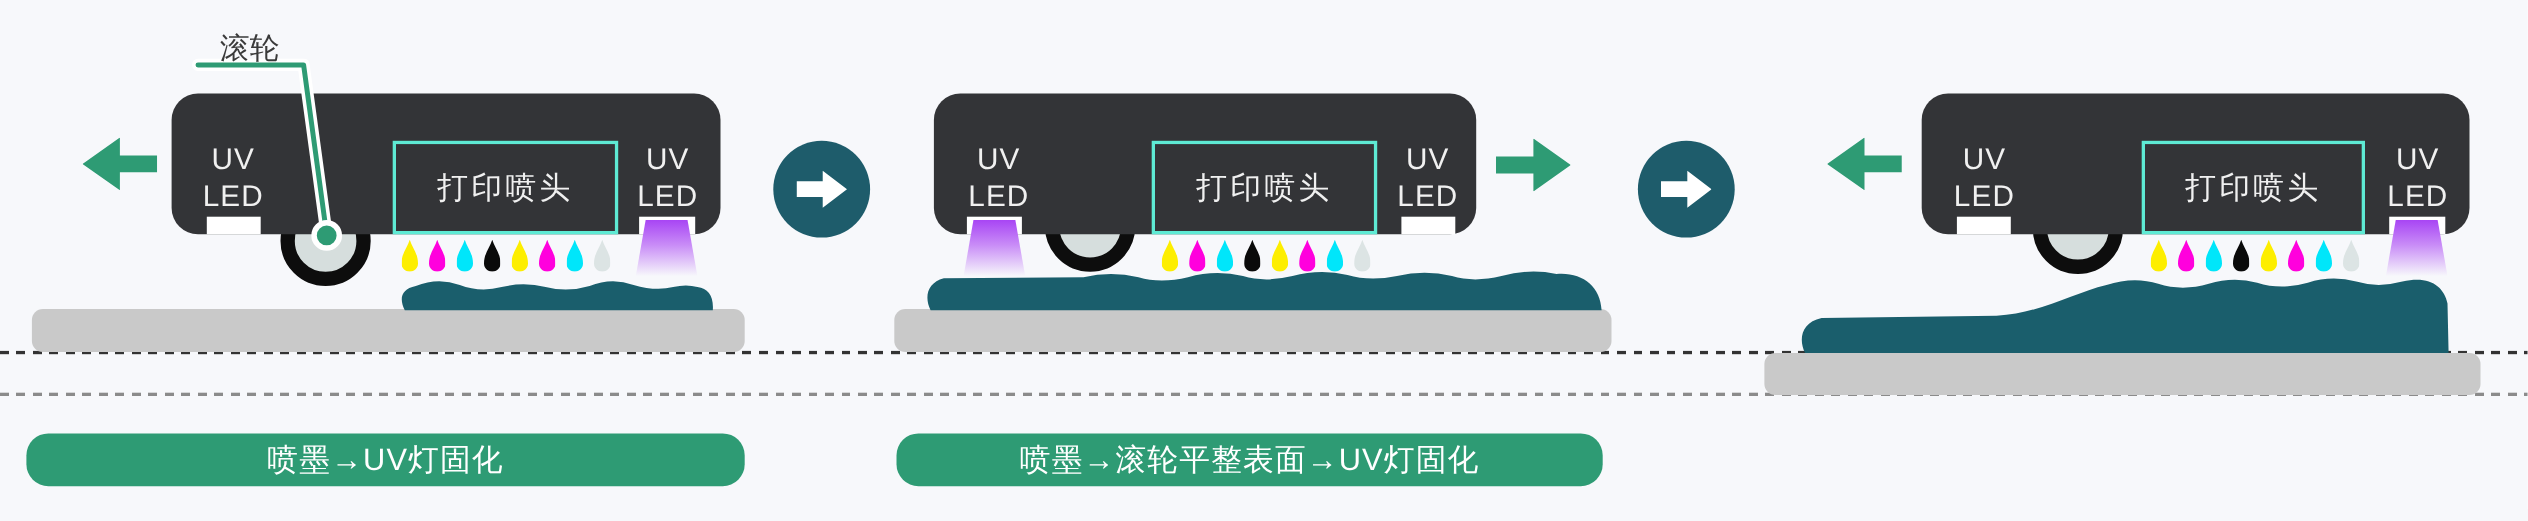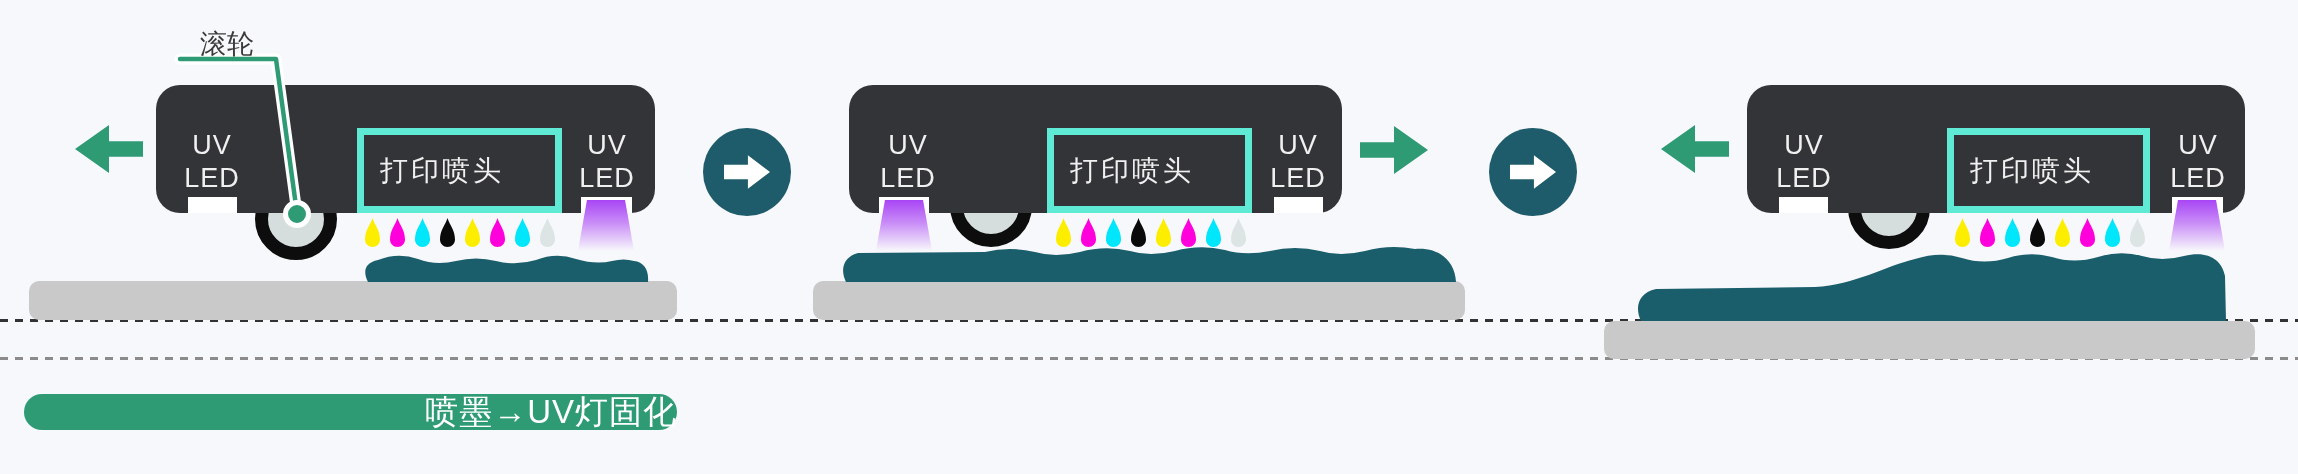--- a/index.html
+++ b/index.html
@@ -19,40 +19,40 @@
   .platform{position:absolute; background:var(--platform,#c9c9c9); border-radius:10px; z-index:1;}
 
   
   .roller{position:absolute; width:56px; height:56px; border:13px solid #0d0d0d; border-radius:50%;
           background:#d6dedd; z-index:1;}
 
   
   .head{position:absolute; top:85px; height:128px; background:var(--head,#333437); border-radius:24px; z-index:2;}
   .uv{position:absolute; top:44px; width:80px; text-align:center; color:#f0f0f0;
       font-size:27px; line-height:33px; letter-spacing:1px; font-weight:400; white-space:pre-line;}
-  .nozzle{position:absolute; top:43px; bottom:0; border:7px solid #5eead4; box-sizing:border-box;
-      display:flex; align-items:center; justify-content:flex-start; color:#f0f0f0; font-size:28px; letter-spacing:3px;padding-left:16px;}
+  .nozzle{position:absolute; top:43px; bottom:0; border:3px solid #5eead4; box-sizing:border-box;
+      display:flex; align-items:center; justify-content:center; color:#f0f0f0; font-size:28px; letter-spacing:3px;}
   .notch{position:absolute; top:112px; height:16px; background:#ffffff;}
 
   
   .beam{position:absolute; top:200px; width:56px; height:51px; z-index:4;
       clip-path:polygon(16% 0,84% 0,100% 100%,0 100%);
       background:linear-gradient(180deg,var(--beam-top,#a845f4) 0%,#c98df7 45%,rgba(255,255,255,0) 100%);}
 
   
   .drop-row{position:absolute; top:218px; display:flex; gap:10px; z-index:4;}
   .droplet{width:15px; height:29px;
       clip-path:path('M7.5 0 C9.5 7 15 12 15 21.5 C15 25.64 11.64 29 7.5 29 C3.36 29 0 25.64 0 21.5 C0 12 5.5 7 7.5 0 Z');}
 
   
   .overlay{position:absolute; left:0; top:0; z-index:3;}
 
   
-  .pill{position:absolute; top:394px; height:36px; border-radius:20px; background:var(--green,#2e9b74);
-      color:#fff; display:flex; align-items:center; justify-content:flex-end; font-size:33px; z-index:4; letter-spacing:1px;}
+  .pill{position:absolute; top:394px; height:48px; border-radius:20px; background:var(--green,#2e9b74);
+      color:#fff; display:flex; align-items:center; justify-content:center; font-size:28px; z-index:4; letter-spacing:1px;}
 
   
   .flow-circle{position:absolute; top:128px; width:88px; height:88px; border-radius:50%;
       background:var(--flow-circle,#1e5c6b); display:flex; align-items:center; justify-content:center; z-index:4;}
   .flow-arrow{width:46px; height:40px; background:#fff;
       clip-path:polygon(0 32%,52% 32%,52% 8%,100% 50%,52% 92%,52% 68%,0 68%);}
 
   
   .dir-arrow{position:absolute; top:125px; width:68px; height:48px; background:var(--green,#2e9b74); z-index:4;}
   .dir-left{clip-path:polygon(100% 34%,50% 34%,50% 0,0 50%,50% 100%,50% 66%,100% 66%);}
@@ -127,20 +127,23 @@
         <span class="droplet" style="background: rgb(0, 230, 250);"></span>
         <span class="droplet" style="background: rgb(10, 10, 10);"></span>
         <span class="droplet" style="background: rgb(253, 238, 0);"></span>
         <span class="droplet" style="background: rgb(255, 0, 221);"></span>
         <span class="droplet" style="background: rgb(0, 230, 250);"></span>
         <span class="droplet" style="background: rgb(220, 228, 228);"></span>
       </div>
 
     <div class="platform" style="left:813px; top:281px; width:652px; height:39px;"></div>
     <div class="dir-arrow dir-right" style="left:1360px; top:126px;"></div>
+    <div class="pill" style="left:815px; width:642px;">
+        <span>喷墨→滚轮平整表面→UV灯固化</span>
+      </div>
   </div>
 
   <div class="flow-circle" style="left:1489px;">
     <div class="flow-arrow"></div>
   </div>
 
   <div class="stage">
     <div class="dir-arrow dir-left" style="left:1661px;"></div>
 
     <div class="roller" style="left:1848px; top:167px;"></div>

